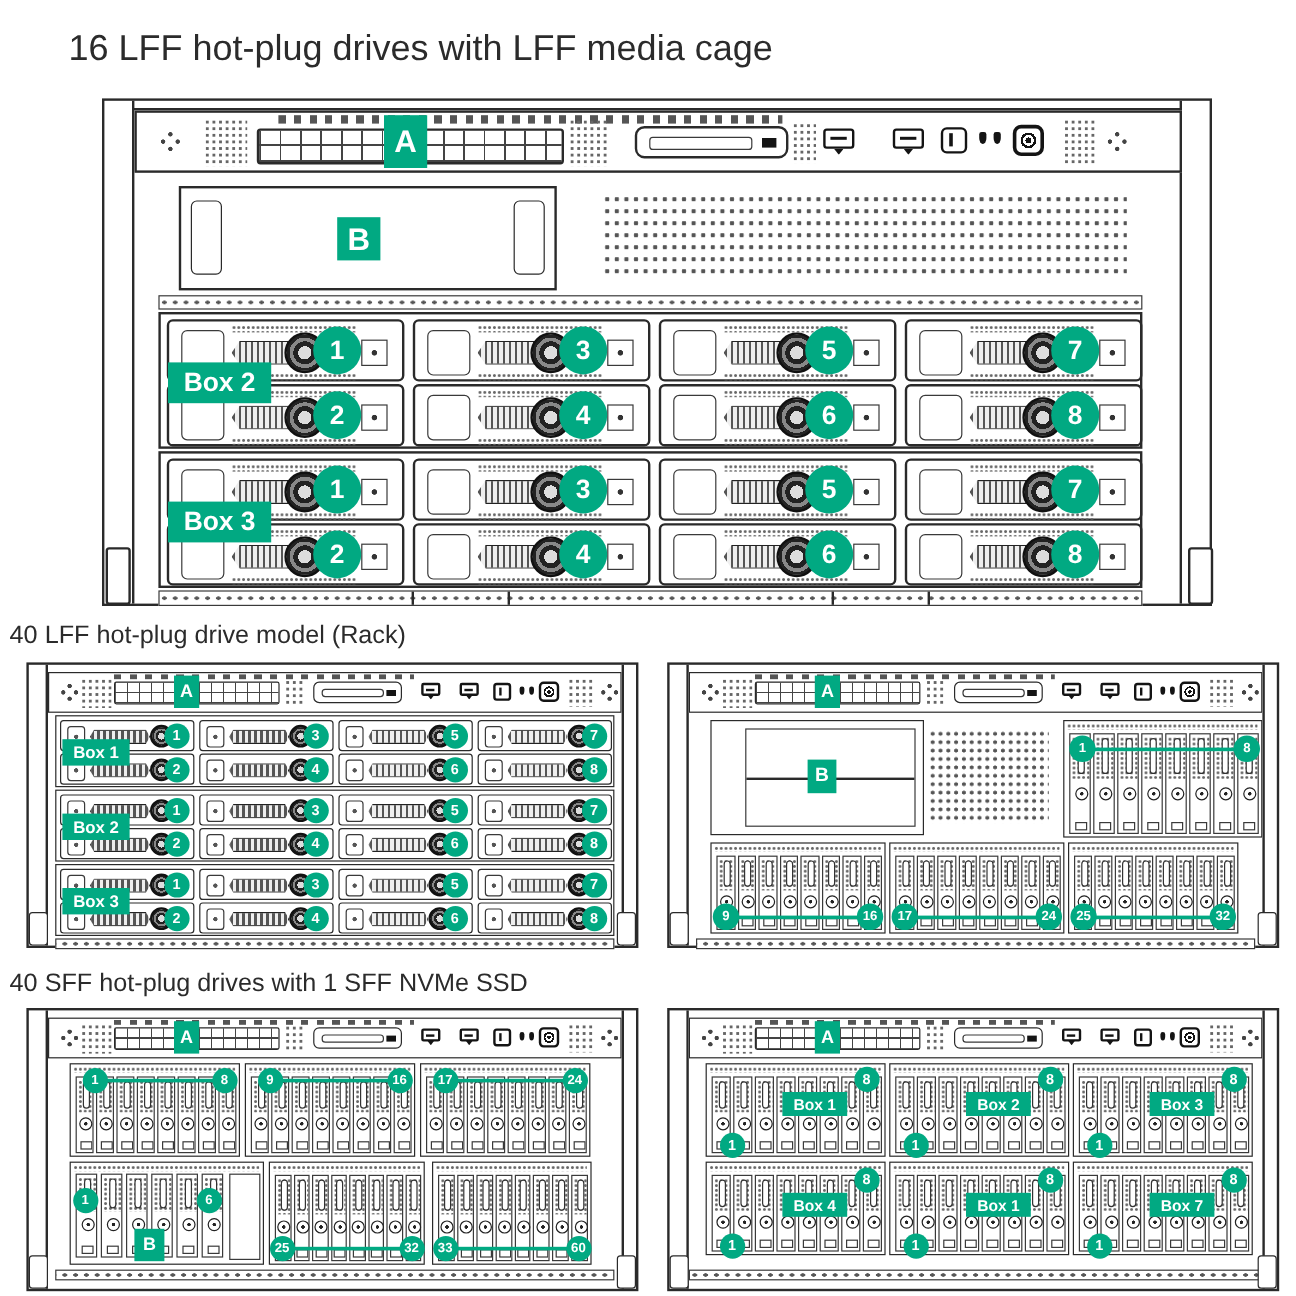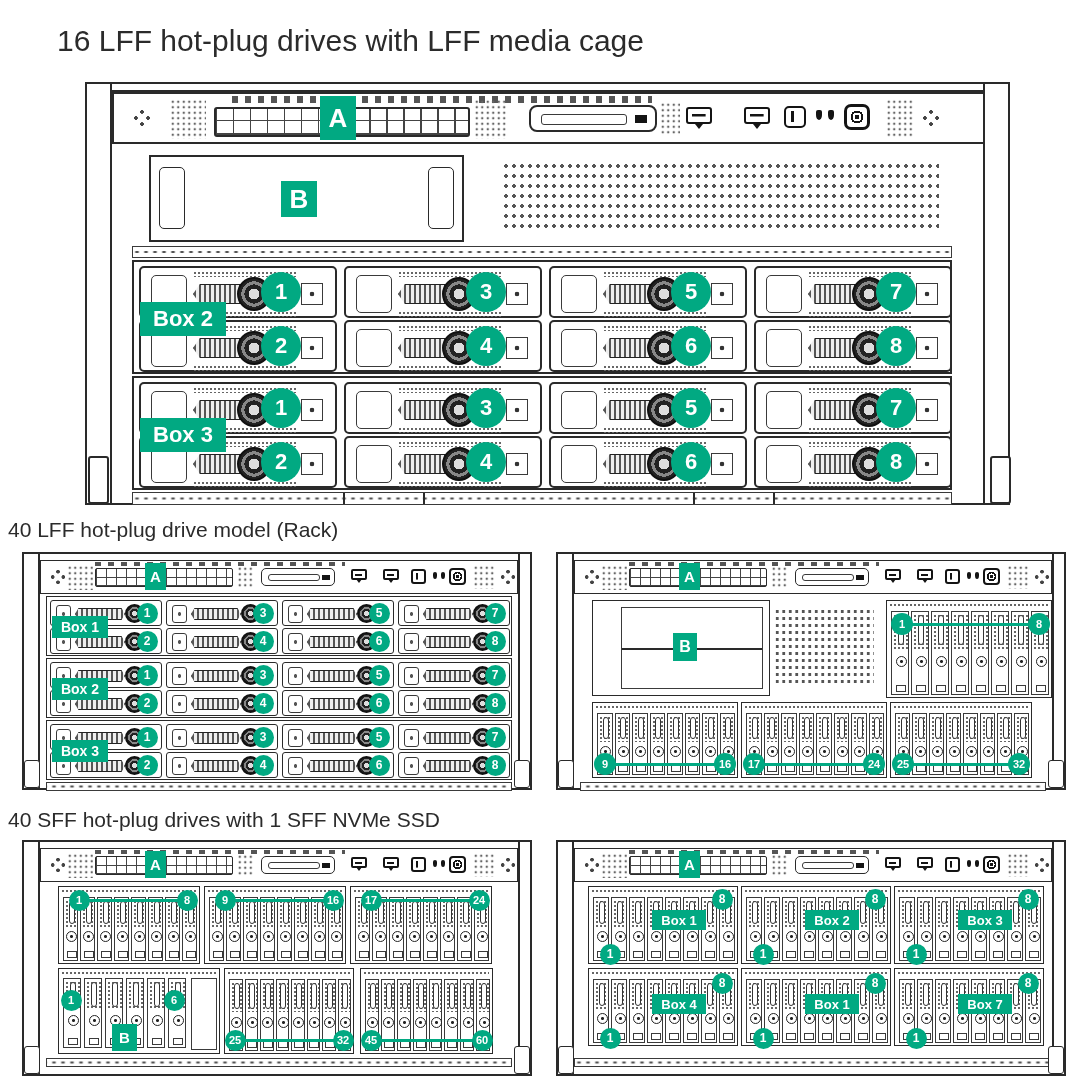--- a/index.html
+++ b/index.html
@@ -997,21 +997,21 @@
           <div class="abs lnth" style="left: 1.9375px; top: 61px; width: 10px; height: 7px;"></div>
         </div>
         <div class="abs lnth" style="left: 115.125px; top: 10px; width: 13.875px; height: 72px;">
           <div class="abs dots" style="left: 1px; top: 2px; width: 10.875px; height: 30.24px;"></div>
           <div class="abs slotv" style="left: 3.9375px; top: 3px; width: 6px; height: 25.92px;"></div>
           <div class="abs ring" style="left: 1.4375px; top: 37.44px; width: 11px; height: 11px;"></div>
           <div class="abs lnth" style="left: 1.9375px; top: 61px; width: 10px; height: 7px;"></div>
         </div>
       </div>
       <div class="abs gline" style="left: 347px; top: 196.5px; width: 111px; height: 3px;"></div>
-      <div class="abs badge circ" style="left: 336.5px; top: 187.5px; width: 21px; height: 21px; font-size: 11px;">45</div>
+      <div class="abs badge circ" style="left: 336.5px; top: 187.5px; width: 21px; height: 21px; font-size: 11px;">33</div>
       <div class="abs badge circ" style="left: 447.5px; top: 187.5px; width: 21px; height: 21px; font-size: 11px;">60</div>
       <div class="abs lnth ovalsS" style="left: 22px; top: 216px; width: 466px; height: 9px;"></div>
       <div class="abs ln1 r3" style="left: 0px; top: 204px; width: 16px; height: 28px;"></div>
       <div class="abs ln1 r3" style="left: 490px; top: 204px; width: 16px; height: 28px;"></div>
     </div>
     <div class="abs ln" style="left: 556px; top: 840px; width: 510px; height: 236px;">
       <div class="abs fill2" style="left: 14px; top: 0px; width: 1.5px; height: 232px;"></div>
       <div class="abs fill2" style="left: 494px; top: 0px; width: 1.5px; height: 232px;"></div>
       <div class="abs ln1" style="left: 16px; top: 6px; width: 478px; height: 34px;">
         <div class="abs ticks" style="left: 54px; top: 1px; width: 250px; height: 4px;"></div>

